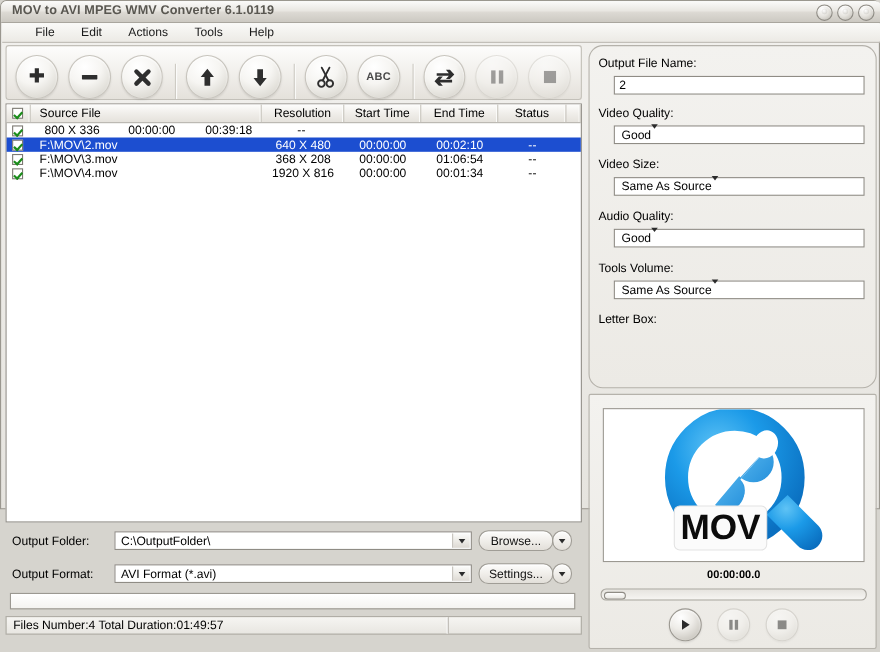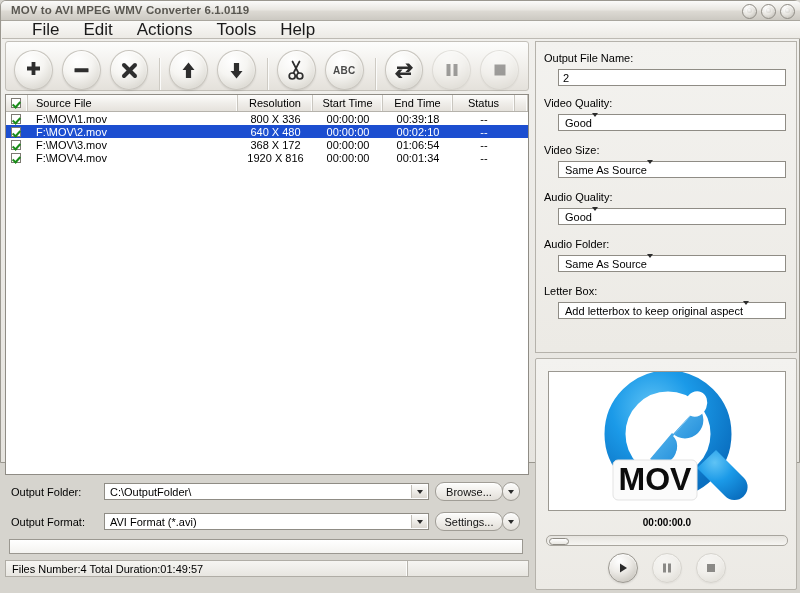--- a/index.html
+++ b/index.html
@@ -42,21 +42,21 @@
   }
   
   .menubar{
     position:absolute;left:1px;top:20px;width:798px;height:18px;
     background:linear-gradient(180deg,#fafaf8 0%,#eceae5 100%);
     border-bottom:1px solid #bdbab3;
     box-sizing:border-box;
     display:flex;align-items:center;padding-left:18px;
   }
   .menuitem{
-    padding:1px 12px;font-size:17px;color:#1a1a1a;cursor:default;
+    padding:1px 12px;font-size:11px;color:#1a1a1a;cursor:default;
   }
   
   .toolbar{
     position:absolute;left:4px;top:40px;width:524px;height:50px;
     background:linear-gradient(180deg,#fdfdfc 0%,#f0eeea 55%,#e4e1db 100%);
     border:1px solid #c3c0b9;border-radius:3px;
     box-sizing:border-box;
     display:flex;align-items:flex-end;padding-left:8px;
   }
   .tbtn{
@@ -163,21 +163,21 @@
     border:1px solid #b0ada6;box-sizing:border-box;
     display:flex;align-items:center;
   }
   .statustext{font-size:11px;color:#000;padding-left:6px;flex:1;white-space:nowrap;}
   .statuscell{width:120px;height:100%;border-left:1px solid #b8b5ae;
               box-shadow:-1px 0 0 #fdfdfc;}
   
   .rpanel{
     position:absolute;left:534px;top:40px;width:262px;height:312px;
     background:linear-gradient(180deg,#f3f2ef 0%,#eceae5 100%);
-    border:1px solid #b5b2ab;box-sizing:border-box;border-radius:0;
+    border:1px solid #b5b2ab;box-sizing:border-box;border-radius:13px;
   }
   .rlabel{position:absolute;font-size:11px;color:#000;}
   .rcombo{
     position:absolute;left:22px;width:228px;height:17px;
     background:#fff;border:1px solid #8f8c85;box-sizing:border-box;
     display:flex;align-items:center;padding-left:6px;font-size:11px;color:#000;
   }
   .rinput{
     position:absolute;left:22px;width:228px;height:17px;
     background:#fff;border:1px solid #8f8c85;box-sizing:border-box;
@@ -339,21 +339,20 @@
       <div class="hcell col-st">Start Time</div>
       <div class="hcell col-et">End Time</div>
       <div class="hcell col-status">Status</div>
       <div class="hcell col-pad"></div>
     </div>
 
     <div class="row">
       <div class="rcell cb col-cb">
           <span class="chk"></span>
         </div>
-      <div class="rcell left col-src">F:\MOV\1.mov</div>
       <div class="rcell col-res">800 X 336</div>
       <div class="rcell col-st">00:00:00</div>
       <div class="rcell col-et">00:39:18</div>
       <div class="rcell col-status">--</div>
       <div class="rcell col-pad"></div>
     </div>
 
     <div class="row sel">
       <div class="rcell cb col-cb">
           <span class="chk"></span>
@@ -364,21 +363,21 @@
       <div class="rcell col-et">00:02:10</div>
       <div class="rcell col-status">--</div>
       <div class="rcell col-pad"></div>
     </div>
 
     <div class="row">
       <div class="rcell cb col-cb">
           <span class="chk"></span>
         </div>
       <div class="rcell left col-src">F:\MOV\3.mov</div>
-      <div class="rcell col-res">368 X 172</div>
+      <div class="rcell col-res">368 X 208</div>
       <div class="rcell col-st">00:00:00</div>
       <div class="rcell col-et">01:06:54</div>
       <div class="rcell col-status">--</div>
       <div class="rcell col-pad"></div>
     </div>
 
     <div class="row">
       <div class="rcell cb col-cb">
           <span class="chk"></span>
         </div>
@@ -438,31 +437,27 @@
       <span>Same As Source</span>
       <span class="arrow"><span class="caret"></span></span>
     </div>
 
     <div class="rlabel" style="left:8px;top:149px;">Audio Quality:</div>
     <div class="rcombo" style="top:166px;">
       <span>Good</span>
       <span class="arrow"><span class="caret"></span></span>
     </div>
 
-    <div class="rlabel" style="left:8px;top:196px;">Audio Folder:</div>
+    <div class="rlabel" style="left:8px;top:196px;">Tools Volume:</div>
     <div class="rcombo" style="top:213px;">
       <span>Same As Source</span>
       <span class="arrow"><span class="caret"></span></span>
     </div>
 
     <div class="rlabel" style="left:8px;top:243px;">Letter Box:</div>
-    <div class="rcombo" style="top:260px;">
-      <span>Add letterbox to keep original aspect</span>
-      <span class="arrow"><span class="caret"></span></span>
-    </div>
   </div>
 
   <div class="ppanel">
     <div class="screen">
       <svg width="238" height="140" viewBox="0 0 238 140">
         <defs>
           <radialGradient id="qg" cx="35%" cy="25%" r="85%">
             <stop offset="0%" stop-color="#5fc3f5"></stop>
             <stop offset="45%" stop-color="#1b9ae8"></stop>
             <stop offset="100%" stop-color="#0a6fc0"></stop>

